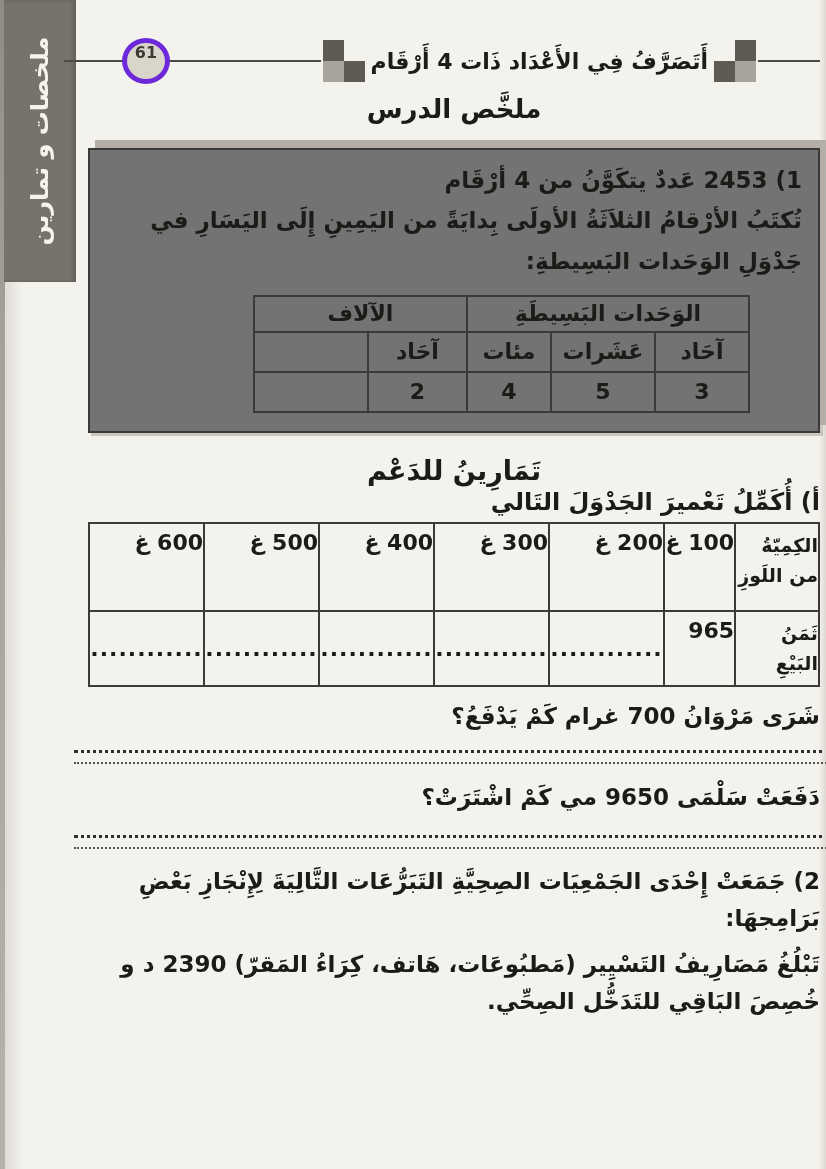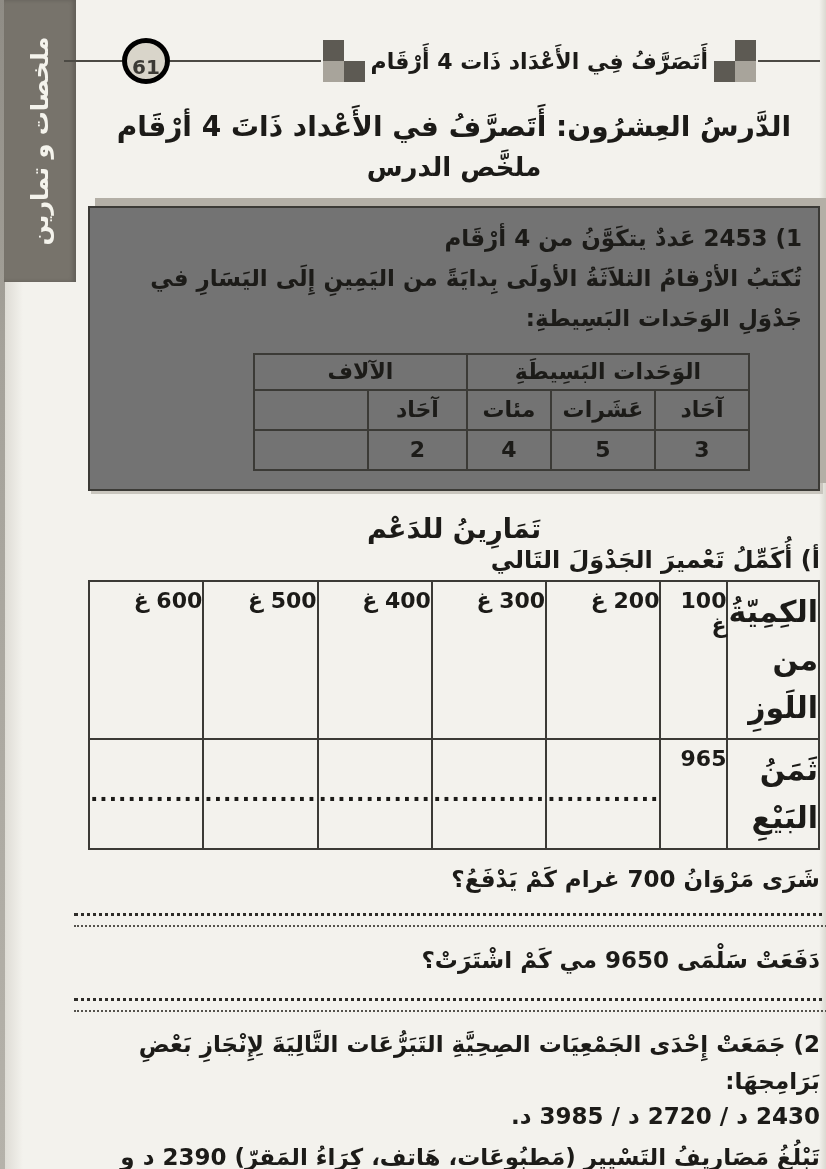--- a/index.html
+++ b/index.html
@@ -30,23 +30,23 @@
   .content{ position:absolute; left:88px; top:0; width:732px; direction:rtl; }
 
   
   .header{ display:flex; direction:ltr; align-items:center; padding-top:34px; height:88px; }
   .hline{ border-top:2px solid #4c4a44; height:0; }
   .hl-a{ width:58px; margin-left:-24px; }
   .hl-b{ flex:1 1 auto; }
   .hl-c{ width:62px; }
   .page-badge{
     flex:0 0 auto; width:48px; height:46px; border-radius:50%;
-    background:#d9d5ca; border:5px solid #000000;
-    display:flex; align-items:flex-end; justify-content:center;
-    font-size:20px; font-weight:bold; color:#3c3a35;
+    background:#d9d5ca; border:5px solid #6d28d9;
+    display:flex; align-items:flex-start; justify-content:center;
+    font-size:16px; font-weight:bold; color:#3c3a35;
   }
   .sq-cluster{ flex:0 0 auto; display:grid; grid-template-columns:21px 21px;
     grid-template-rows:21px 21px; margin:0 2px; }
   .sq{ display:block; }
   .sq.dark{ background:#5d5a53; }
   .sq.lite{ background:#a8a49b; }
   .sq.none{ background:transparent; }
   .chapter-title{ flex:0 0 auto; direction:rtl; font-size:22px; font-weight:bold;
     padding:0 4px; white-space:nowrap; }
 
@@ -69,21 +69,21 @@
   .units-table td{ text-align:center; height:40px; padding:2px 6px; }
   .units-table .grp{ height:36px; }
 
   
   .support-title{ text-align:center; font-size:27px; font-weight:bold; margin-top:22px; }
   .q{ font-size:23px; font-weight:bold; line-height:1.55; margin-top:8px; }
   .q-sub{ font-size:24px; font-weight:bold; margin-top:2px; }
 
   .sale-table{ width:100%; margin-top:6px; font-size:22px; }
   .sale-table td{ padding:6px 0; vertical-align:top; }
-  .sale-table .lbl{ font-size:30px; line-height:1.6; text-align:right; width:11.5%; }
+  .sale-table .lbl{ font-size:19px; line-height:1.6; text-align:right; width:11.5%; }
   .sale-table .qty{ text-align:right; height:88px; }
   .sale-table .price{ text-align:right; height:70px; }
   .sale-table .dots{ text-align:center; vertical-align:middle; letter-spacing:1px; }
 
   .answer-lines{ margin-top:15px; margin-left:-14px; margin-right:-10px; }
   .dotted{ border-bottom:3px dotted #2e2d29; height:4px; }
   .dotted.second{ border-bottom:2px dotted #55534d; margin-top:7px; }
 
   .q-wide{ font-size:23px; font-weight:bold; line-height:1.6; margin-top:14px; }
   .amounts{ font-size:23px; font-weight:bold; margin-top:4px; }
@@ -117,21 +117,20 @@
       <div class="chapter-title">أَتَصَرَّفُ فِي الأَعْدَاد ذَات 4 أَرْقَام</div>
       <span class="sq-cluster">
         <i class="sq none"></i>
           <i class="sq dark"></i>
           <i class="sq dark"></i>
           <i class="sq lite"></i>
       </span>
       <div class="hline hl-c"></div>
     </div>
 
-    <div class="lesson-title">الدَّرسُ العِشرُون: أَتَصرَّفُ في الأَعْداد ذَاتَ 4 أرْقَام</div>
     <div class="lesson-subtitle">ملخَّص الدرس</div>
 
     <div class="summary-box">
       <p>1) 2453 عَددٌ يتكَوَّنُ من 4 أرْقَام</p>
       <p>تُكتَبُ الأرْقامُ الثلاَثَةُ الأولَى بِدايَةً من اليَمِينِ إِلَى اليَسَارِ في جَدْوَلِ الوَحَدات البَسِيطةِ:</p>
 
       <table class="units-table">
         <colgroup>
             <col style="width:19%">
             <col style="width:21%">
@@ -203,17 +202,16 @@
       <div class="dotted second"></div>
     </div>
 
     <p class="q" style="margin-top:16px">دَفَعَتْ سَلْمَى 9650 مي كَمْ اشْتَرَتْ؟</p>
     <div class="answer-lines" style="margin-top:18px">
       <div class="dotted"></div>
       <div class="dotted second"></div>
     </div>
 
     <p class="q-wide">2) جَمَعَتْ إِحْدَى الجَمْعِيَات الصِحِيَّةِ التَبَرُّعَات التَّالِيَةَ لِإِنْجَازِ بَعْضِ بَرَامِجهَا:</p>
-    <p class="amounts">2430 د / 2720 د / 3985 د.</p>
     <p class="q-wide" style="margin-top:10px">تَبْلُغُ مَصَارِيفُ التَسْيِير (مَطبُوعَات، هَاتف، كِرَاءُ المَقرّ) 2390 د و خُصِصَ البَاقِي للتَدَخُّل الصِحِّي.</p>
 
   </div>
 </div>
 
 </body></html>

